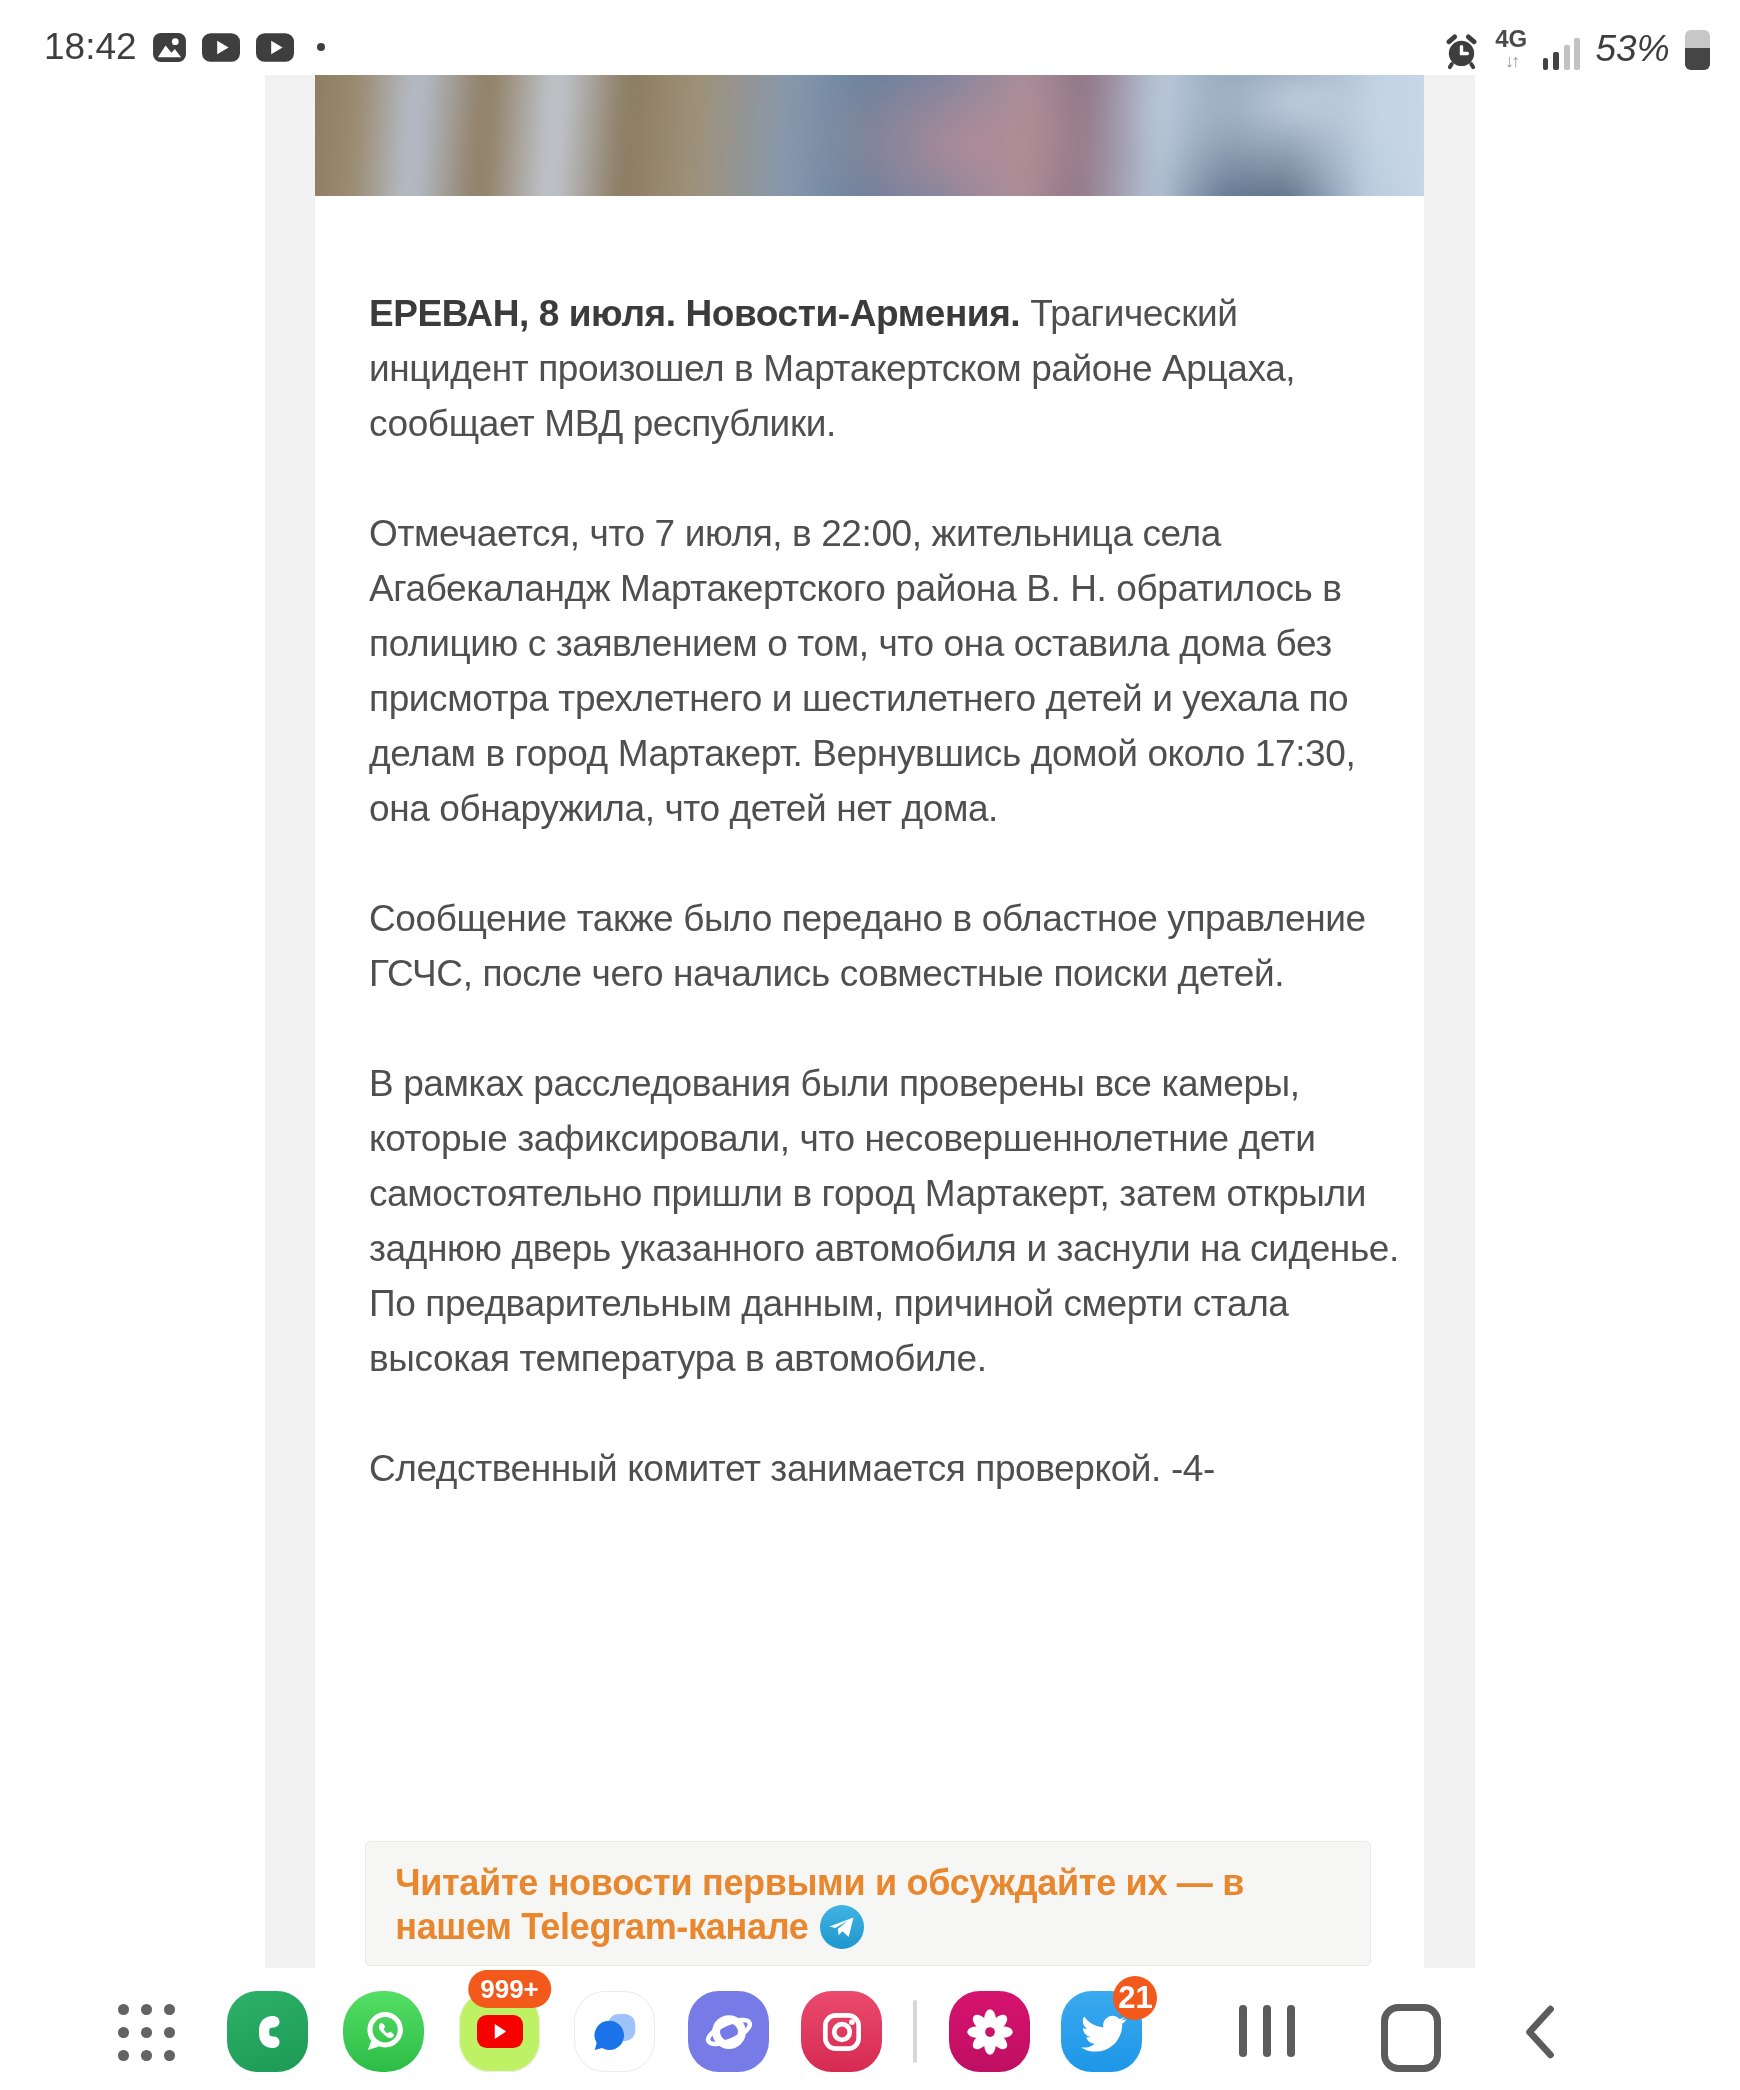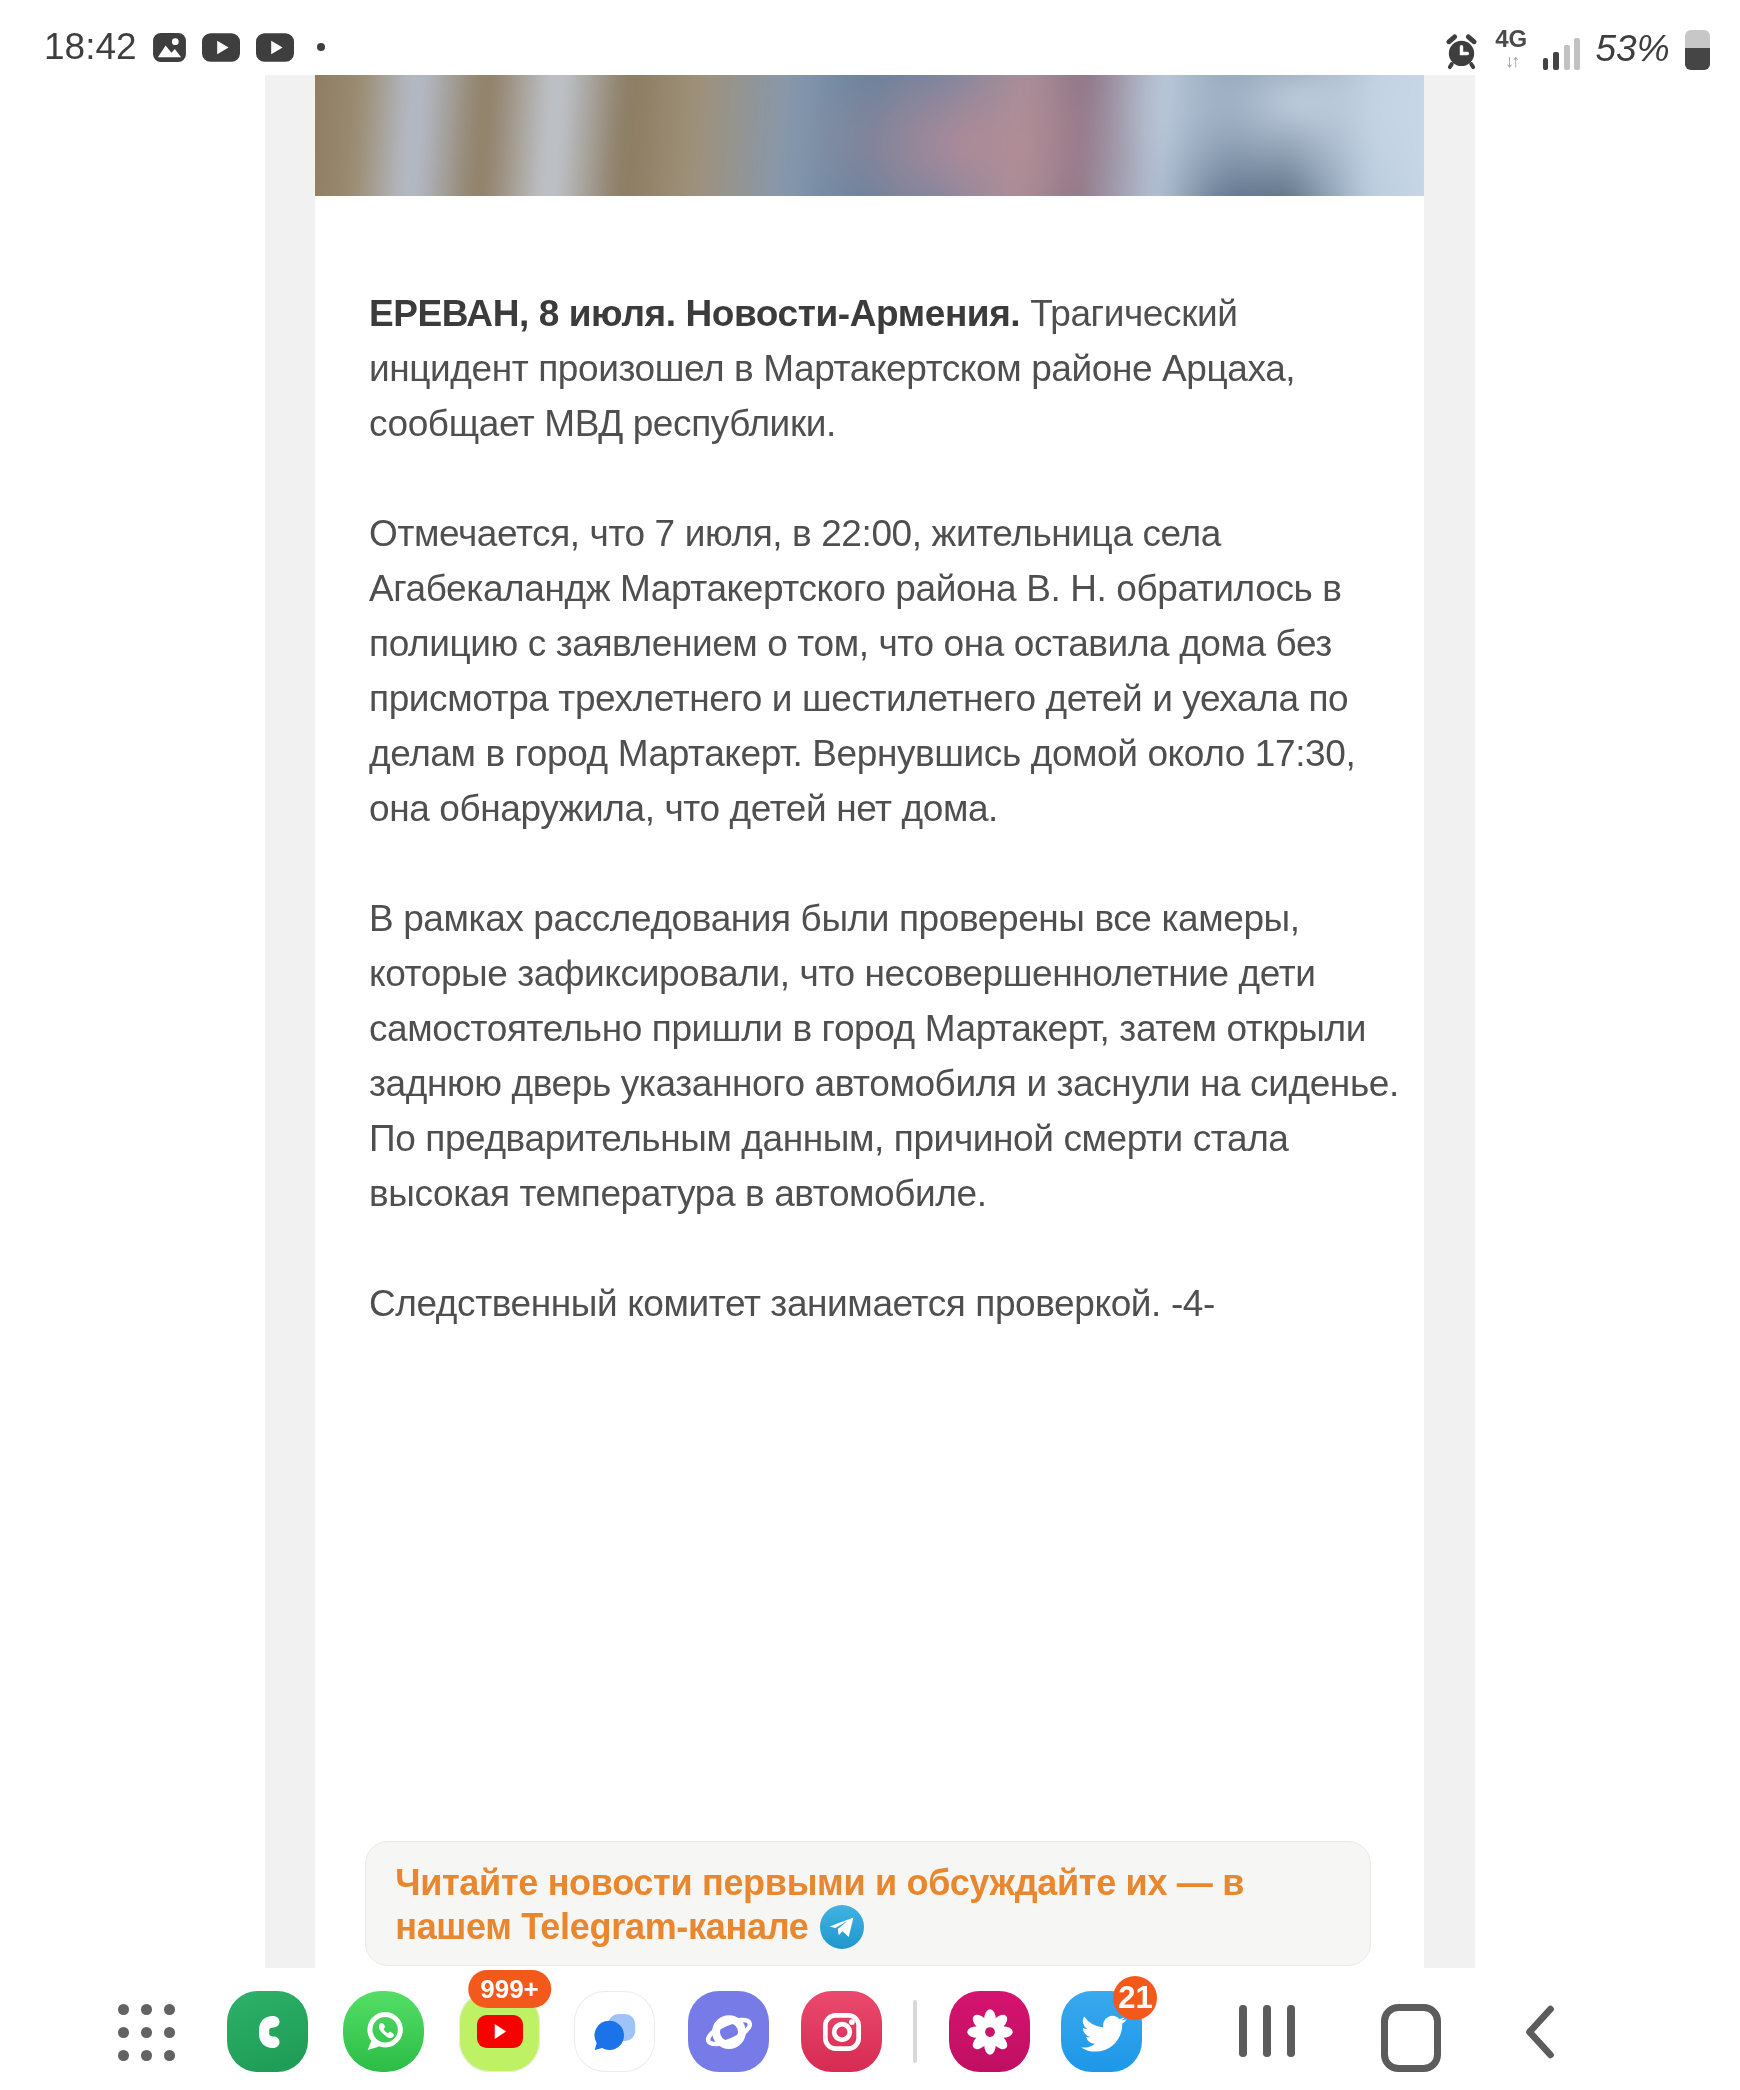--- a/index.html
+++ b/index.html
@@ -36,21 +36,21 @@
         #8a7a60 29%,#9f9179 35%,#8798ad 43%,#65809c 50%,#6d83a0 56%,#a78f98 63%,
         #8f7585 68%,#b4c4d6 75%,#5d7089 81%,#4f6278 86%,#b9cbdd 93%,#ccdbea 100%);
     filter:blur(10.6px);}
   .content{padding:90px 21px 0 54px;}
   .article-text{height:1531px;overflow:hidden;}
   .content p{margin:0 0 55px 0;font-size:37px;line-height:55px;color:#4f4f4f;letter-spacing:-0.4px;}
   .content p b{color:#3b3b3b;font-weight:700;}
 
   
   .tg-banner{box-sizing:border-box;margin:24px 0 0 -3.8px;width:1006px;
-             background:#f6f6f4;border:1.9px solid #eae9e6;border-radius:23px;
+             background:#f6f6f4;border:1.9px solid #eae9e6;border-radius:5px;
              padding:19px 29px 15.4px 29px;cursor:pointer;}
   .tg-text{color:#e8872e;font-weight:700;font-size:36px;line-height:44px;letter-spacing:-0.3px;}
   .tg-ic{display:inline-block;width:44px;height:44px;border-radius:50%;
          background:linear-gradient(180deg,#41b3e4,#1f97cd);vertical-align:-9.6px;margin-left:11.5px;}
 
   
   .dock-icon{position:absolute;top:1991px;width:81px;height:81px;border-radius:31px;
              display:flex;align-items:center;justify-content:center;}
   .badge-pill{position:absolute;top:-21px;left:50%;transform:translateX(-38%);
               background:#f4591c;color:#fff;font-size:26px;font-weight:700;
@@ -128,20 +128,21 @@
 
   <div class="page-strip">
     <div class="card">
       <div class="photo">
         <div class="photo-inner"></div>
       </div>
       <div class="content">
         <div class="article-text">
           <p><b>ЕРЕВАН, 8 июля. Новости-Армения.</b><span> Трагический инцидент произошел в Мартакертском районе Арцаха, сообщает МВД республики.</span></p>
           <p>Отмечается, что 7 июля, в 22:00, жительница села Агабекаландж Мартакертского района В. Н. обратилось в полицию с заявлением о том, что она оставила дома без присмотра трехлетнего и шестилетнего детей и уехала по делам в город Мартакерт. Вернувшись домой около 17:30, она обнаружила, что детей нет дома.</p>
+          <p>Сообщение также было передано в областное управление ГСЧС, после чего начались совместные поиски детей.</p>
           <p>В рамках расследования были проверены все камеры, которые зафиксировали, что несовершеннолетние дети самостоятельно пришли в город Мартакерт, затем открыли заднюю дверь указанного автомобиля и заснули на сиденье. По предварительным данным, причиной смерти стала высокая температура в автомобиле.</p>
           <p>Следственный комитет занимается проверкой. -4-</p>
         </div>
         <div class="tg-banner">
           <span class="tg-text">Читайте новости первыми и обсуждайте их — в нашем Telegram-канале</span><span class="tg-ic"><svg width="44" height="44" viewBox="0 0 46 46">
                 <path d="M10 22.5 L35 13 L30 33.5 L23.5 27.5 L19.5 31.5 L18.6 25.2 L29 16.5 L16 24 Z" fill="#ffffff"></path>
               </svg></span>
         </div>
       </div>
     </div>

